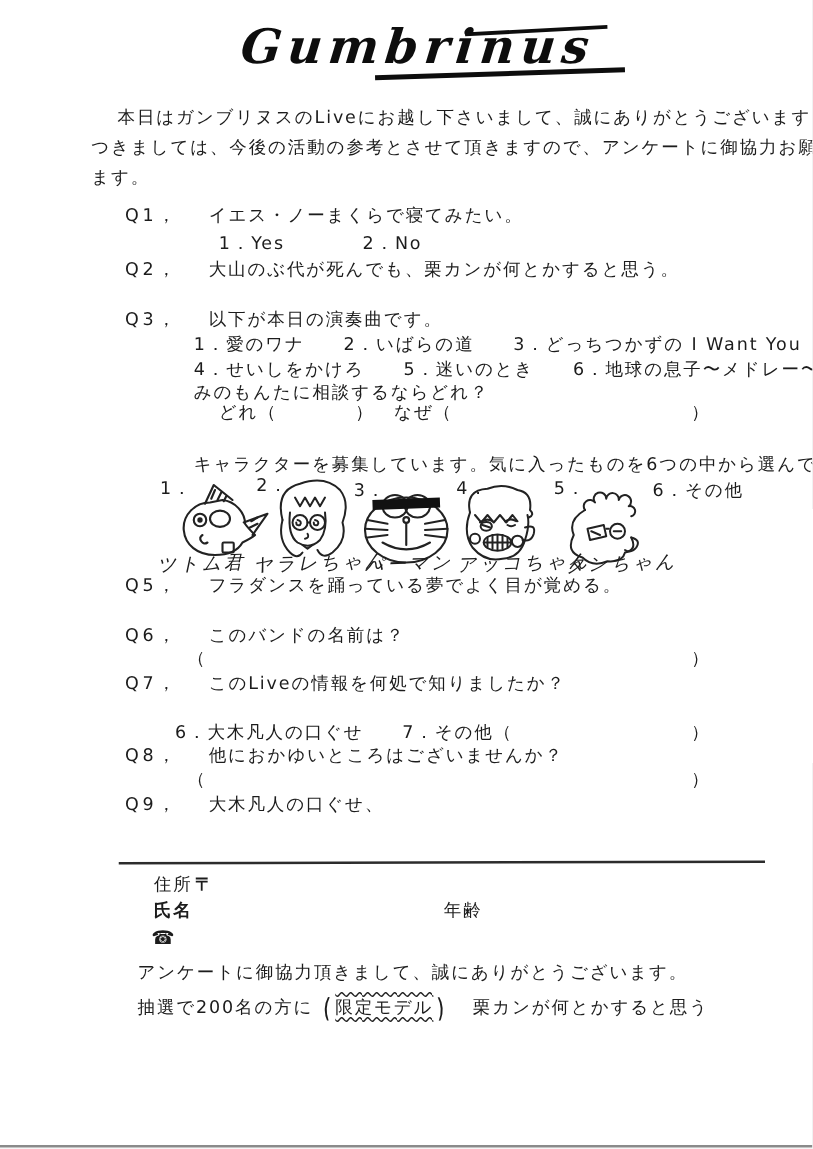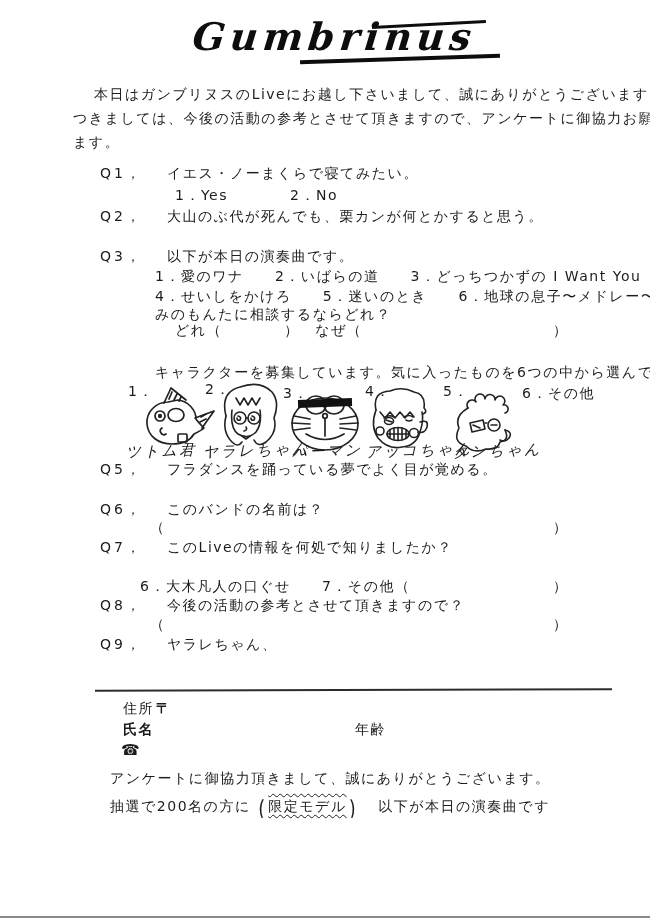--- a/index.html
+++ b/index.html
@@ -164,36 +164,36 @@
   <div class="line" style="left:150px;top:519px;">（</div>
   <div class="line" style="left:553px;top:519px;">）</div>
 
   <div class="line" style="left:100px;top:539px;">
     <span class="qlabel">Q7，</span><span>このLiveの情報を何処で知りましたか？</span>
   </div>
   <div class="line" style="left:140px;top:578px;">6．大木凡人の口ぐせ　　7．その他（</div>
   <div class="line" style="left:553px;top:578px;">）</div>
 
   <div class="line" style="left:100px;top:597px;">
-    <span class="qlabel">Q8，</span><span>今後の活動の参考とさせて頂きますので？</span>
+    <span class="qlabel">Q8，</span><span>他におかゆいところはございませんか？</span>
   </div>
   <div class="line" style="left:150px;top:616px;">（</div>
   <div class="line" style="left:553px;top:616px;">）</div>
 
   <div class="line" style="left:100px;top:636px;">
-    <span class="qlabel">Q9，</span><span>ヤラレちゃん、</span>
+    <span class="qlabel">Q9，</span><span>大木凡人の口ぐせ、</span>
   </div>
 
   <div class="divider"></div>
   <div class="line" style="left:123px;top:700px;">
     <span>住所</span><span class="postal">〒</span>
   </div>
   <div class="line" style="left:123px;top:721px;font-weight:bold;">氏名</div>
   <div class="line" style="left:355px;top:721px;">年齢</div>
   <div class="line phone" style="left:121px;top:742px;">☎</div>
 
   <div class="line" style="left:110px;top:770px;">アンケートに御協力頂きまして、誠にありがとうございます。</div>
   <div class="line" style="left:110px;top:798px;">
-    <span>抽選で200名の方に</span><span class="bracket">（</span><span class="limited">限定モデル</span><span class="bracket close">）</span><span class="suffix-gap">以下が本日の演奏曲です</span>
+    <span>抽選で200名の方に</span><span class="bracket">（</span><span class="limited">限定モデル</span><span class="bracket close">）</span><span class="suffix-gap">栗カンが何とかすると思う</span>
   </div>
 
   <div class="scan-edge"></div>
 </div>
 
 </body></html>

